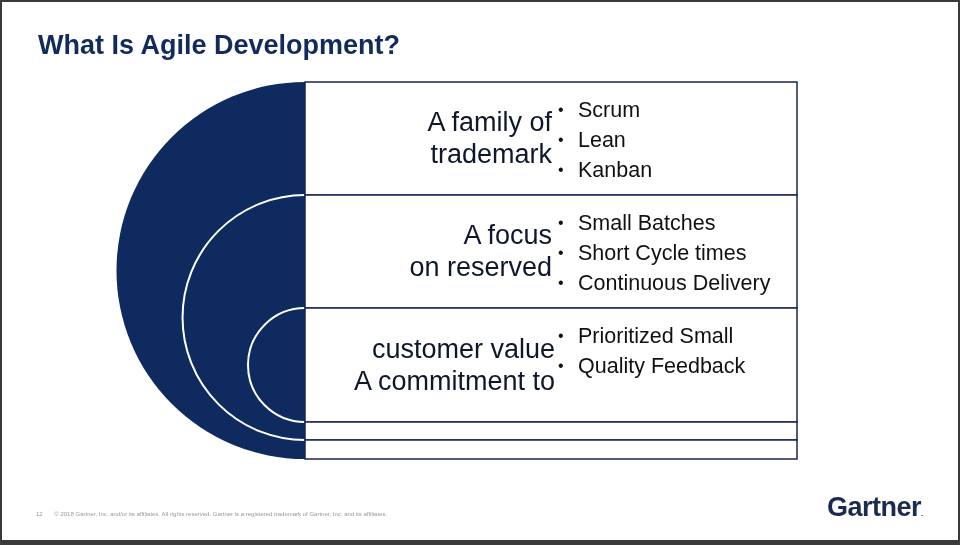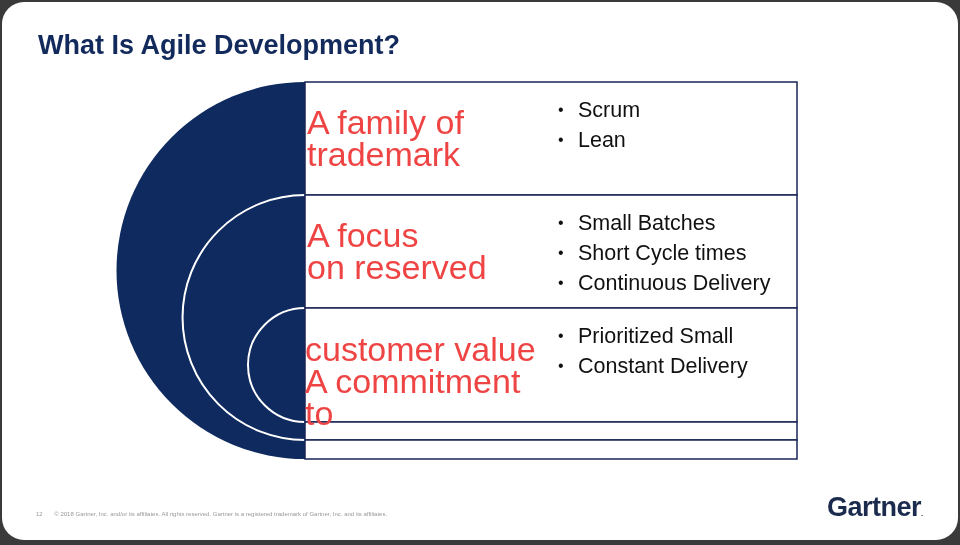--- a/index.html
+++ b/index.html
@@ -1,20 +1,20 @@
 <!DOCTYPE html>
 <html><head>
 <meta charset="utf-8">
 <style>
   html, body { margin:0; padding:0; }
   body { width:960px; height:545px; position:relative; overflow:hidden; background:#3a3a3a; font-family:"Liberation Sans", sans-serif; }
-  .slide { position:absolute; left:2px; top:2px; width:956px; height:538px; background:#ffffff;border-radius:22px; }
+  .slide { position:absolute; left:2px; top:2px; width:956px; height:538px; background:#ffffff; }
   .title { position:absolute; left:36px; top:28px; font-size:27px; font-weight:bold; color:#132a5c; }
   svg.diagram { position:absolute; left:0; top:0; }
-  .label { position:absolute; left:305px; width:245px; text-align:left; font-size:34px; color:#ef4444; line-height:32px; }
+  .label { position:absolute; left:305px; width:245px; text-align:right; font-size:27px; color:#0f172a; line-height:32px; }
   .bullets { position:absolute; left:556px; font-size:21.5px; color:#111; line-height:29px; margin:0; padding:0; list-style:none; }
   .bullets li::before { content:"\2022"; display:inline-block; width:20px; font-size:16px; vertical-align:2px; }
   .footer { position:absolute; left:34px; top:509px; font-size:6px; color:#999; }
   .footer .page { margin-right:10px; }
   .logo { position:absolute; left:825px; top:490px; font-size:27px; font-weight:bold; color:#1b2b4e; letter-spacing:-0.5px; }
   .logo .dot { font-size:8px; color:#1b2b4e; }
 </style>
 </head>
 <body>
 
@@ -36,39 +36,40 @@
     <rect x="303" y="438" width="492" height="19" fill="#fff" stroke="#1a2456" stroke-width="1.5"></rect>
   </svg>
 
   <div class="label" style="top:104px;">
     <div>A family of</div>
     <div>trademark</div>
   </div>
   <ul class="bullets" style="top:93px;">
     <li>Scrum</li>
     <li>Lean</li>
+    <li>Kanban</li>
   </ul>
 
   <div class="label" style="top:217px;">
     <div>A focus</div>
     <div>on reserved</div>
   </div>
   <ul class="bullets" style="top:206px;">
     <li>Small Batches</li>
     <li>Short Cycle times</li>
     <li>Continuous Delivery</li>
   </ul>
 
   <div class="label" style="top:331px; left:303px; width:250px;">
     <div>customer value</div>
     <div>A commitment to</div>
   </div>
   <ul class="bullets" style="top:319px;">
     <li>Prioritized Small</li>
-    <li>Constant Delivery</li>
+    <li>Quality Feedback</li>
   </ul>
 
   <div class="footer">
     <span class="page">12</span>
     <span>© 2018 Gartner, Inc. and/or its affiliates. All rights reserved. Gartner is a registered trademark of Gartner, Inc. and its affiliates.</span>
   </div>
 
   <div class="logo">
     <span>Gartner</span><span class="dot">.</span>
   </div>

